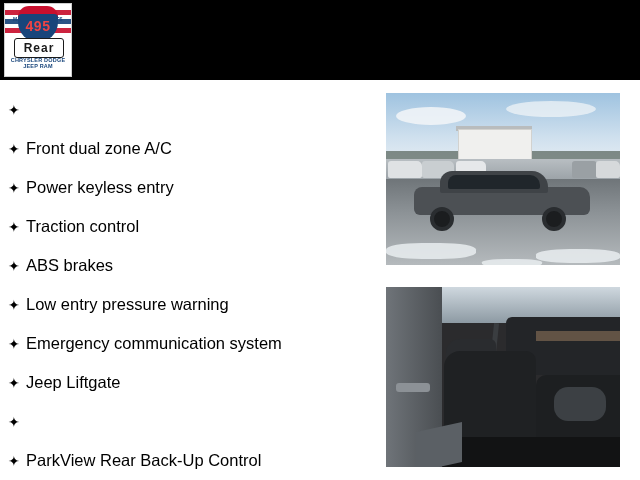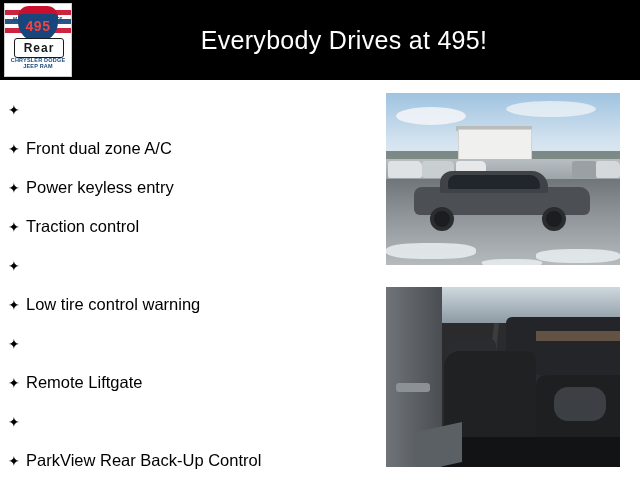--- a/index.html
+++ b/index.html
@@ -309,21 +309,20 @@
   <div class="logo-box">
     <div class="stripes"></div>
     <div class="stripe-label">MASSACHUSETTS</div>
     <div class="shield-red"></div>
     <div class="shield-blue"></div>
     <div class="shield-num">495</div>
     <div class="jeep-badge">Rear</div>
     <div class="dealer-name">CHRYSLER DODGE JEEP RAM</div>
   </div>
 
-  <div class="header-title">Everybody Drives at 495!</div>
 </div>
 
 <div class="features">
 
   <div class="feature-item">
     <span class="star-icon">✦</span>
   </div>
 
   <div class="feature-item">
     <span class="star-icon">✦</span>
@@ -335,34 +334,36 @@
     <span class="feature-label">Power keyless entry</span>
   </div>
 
   <div class="feature-item">
     <span class="star-icon">✦</span>
     <span class="feature-label">Traction control</span>
   </div>
 
   <div class="feature-item">
     <span class="star-icon">✦</span>
-  </div>
-
-  <div class="feature-item">
-    <span class="star-icon">✦</span>
-    <span class="feature-label">Low tire control warning</span>
-  </div>
-
-  <div class="feature-item">
-    <span class="star-icon">✦</span>
-  </div>
-
-  <div class="feature-item">
-    <span class="star-icon">✦</span>
-    <span class="feature-label">Remote Liftgate</span>
+    <span class="feature-label">ABS brakes</span>
+  </div>
+
+  <div class="feature-item">
+    <span class="star-icon">✦</span>
+    <span class="feature-label">Low entry pressure warning</span>
+  </div>
+
+  <div class="feature-item">
+    <span class="star-icon">✦</span>
+    <span class="feature-label">Emergency communication system</span>
+  </div>
+
+  <div class="feature-item">
+    <span class="star-icon">✦</span>
+    <span class="feature-label">Jeep Liftgate</span>
   </div>
 
   <div class="feature-item">
     <span class="star-icon">✦</span>
   </div>
 
   <div class="feature-item">
     <span class="star-icon">✦</span>
     <span class="feature-label">ParkView Rear Back-Up Control</span>
   </div>

